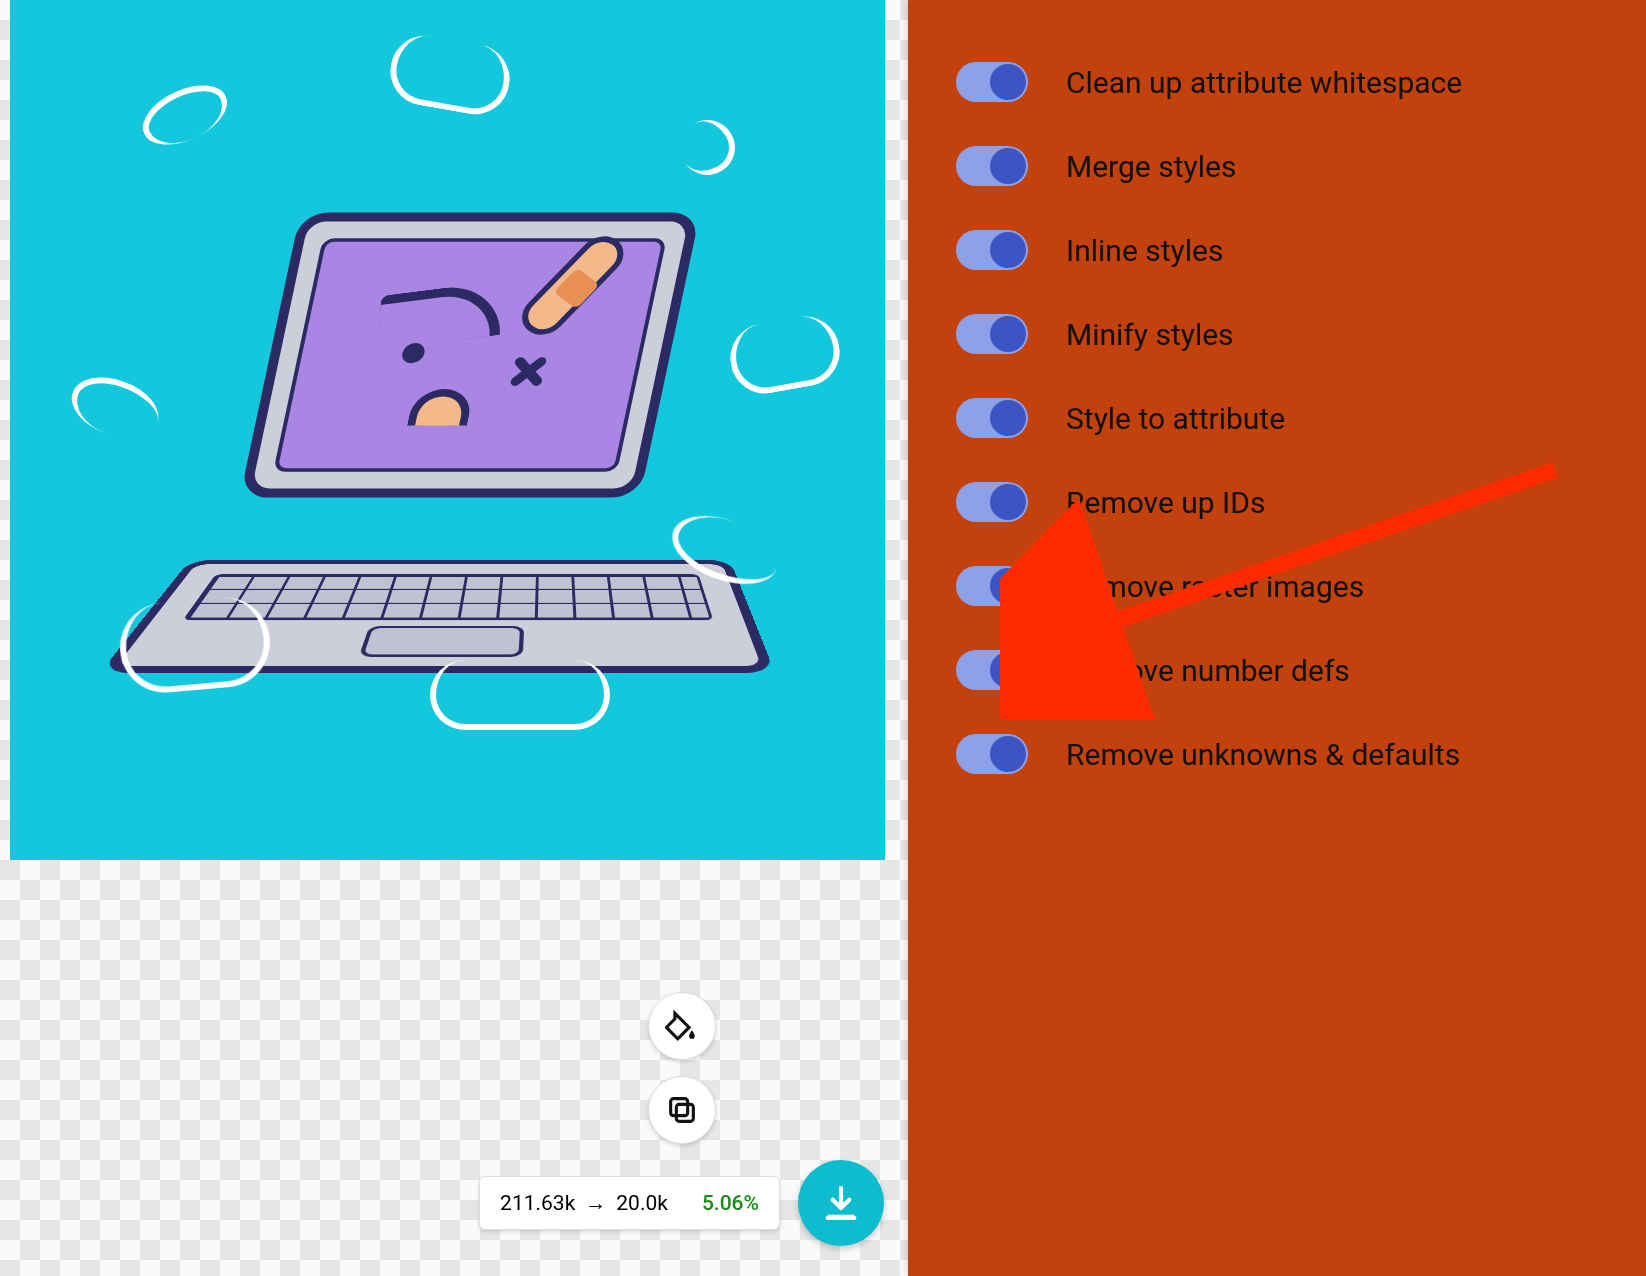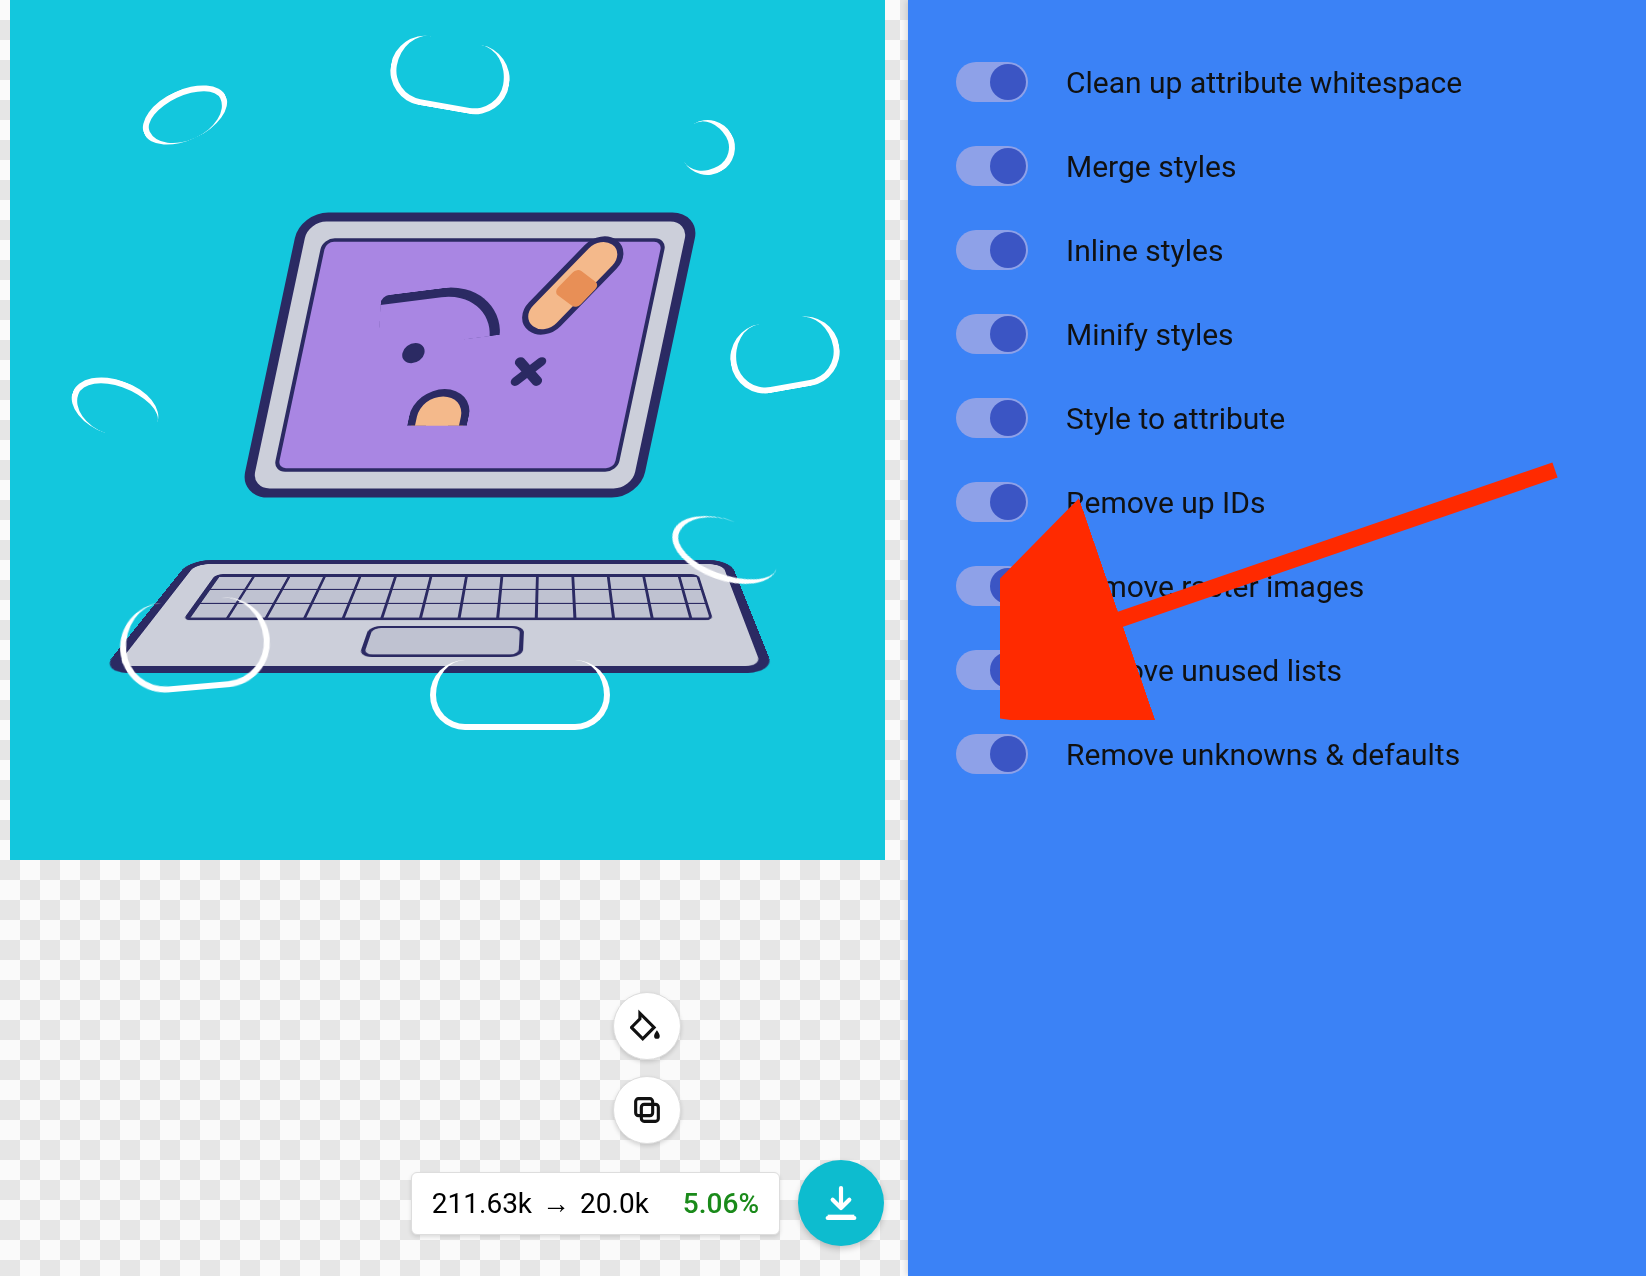--- a/index.html
+++ b/index.html
@@ -158,39 +158,39 @@
     box-shadow: 0 2px 4px rgba(0,0,0,.15);
     cursor: pointer;
   }
   .circle-btn svg { width: 34px; height: 34px; stroke:#111; fill:none; stroke-width:2.2; }
   .download-row { display:flex; align-items:center; gap:18px; }
   .stats-chip {
     background:#ffffff;
     border:1px solid #ddd;
     border-radius:6px;
     padding: 14px 20px;
-    font-size: 28px;
+    font-size: 21px;
     display:flex; gap:10px; align-items:center;
     box-shadow: 0 2px 4px rgba(0,0,0,.12);
   }
   .stats-chip .pct { color:#1a8a1a; font-weight:500;margin-left:24px; }
   .download-btn {
     width: 86px; height: 86px;
     border-radius:50%;
     background:#0dbccf;
     display:flex; align-items:center; justify-content:center;
     cursor:pointer;
     box-shadow: 0 3px 6px rgba(0,0,0,.2);
   }
   .download-btn svg{ width:40px; height:40px; fill:#fff; }
 
   
   .settings-panel {
     flex: 1;
-    background:#3b82f6;
+    background:#c2410c;
     box-shadow: -2px 0 6px rgba(0,0,0,.12);
     padding: 40px 40px 40px 48px;
     overflow-y:auto;
     position: relative;
   }
   .opt-row {
     display:flex; align-items:center;
     gap: 38px;
     padding: 22px 0;
   }
@@ -322,21 +322,21 @@
       <div class="opt-row">
         <div class="toggle on">
           <div class="knob"></div>
         </div>
         <span class="opt-label">Remove raster images</span>
       </div>
       <div class="opt-row">
         <div class="toggle on">
           <div class="knob"></div>
         </div>
-        <span class="opt-label">Remove unused lists</span>
+        <span class="opt-label">Remove number defs</span>
       </div>
       <div class="opt-row">
         <div class="toggle on">
           <div class="knob"></div>
         </div>
         <span class="opt-label">Remove unknowns &amp; defaults</span>
       </div>
     </div>
 </div>
 

